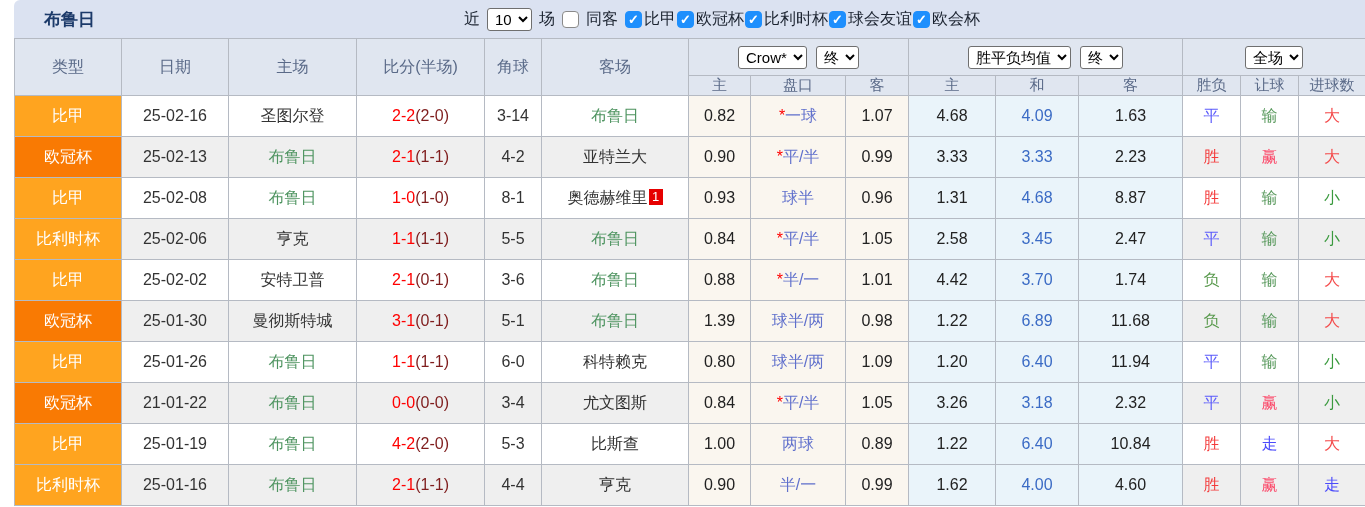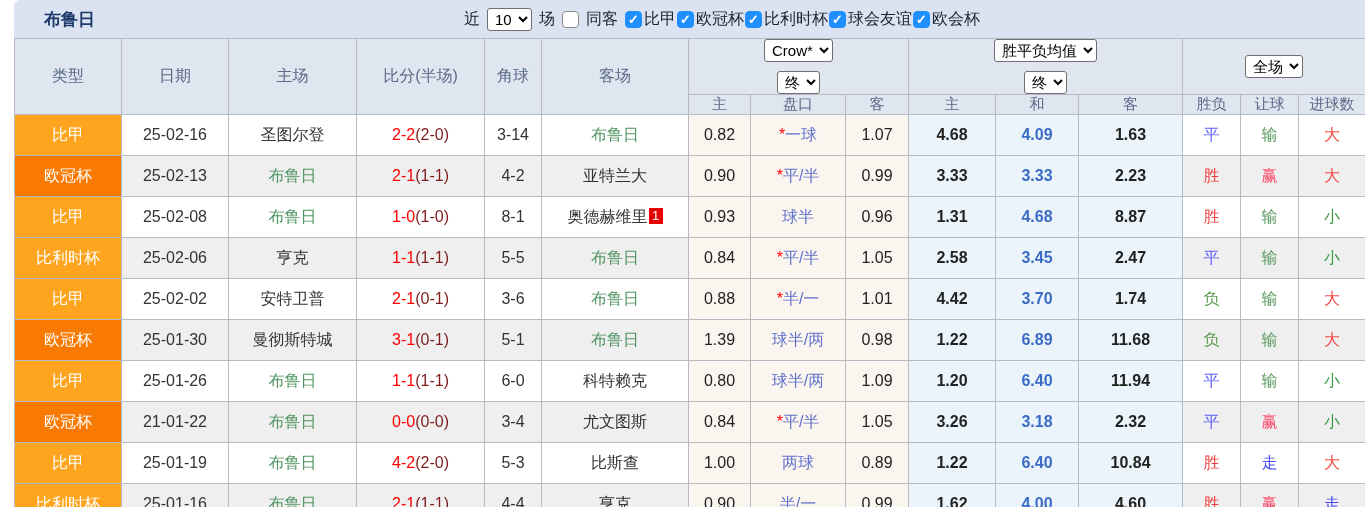--- a/index.html
+++ b/index.html
@@ -40,26 +40,26 @@
     width:1351px; margin-left:14px;
   }
   .grid td, .grid th {
     border:1px solid #b5bac3; text-align:center; vertical-align:middle;
     padding:0; overflow:hidden; white-space:nowrap;
   }
   .grid thead th { background:#e0e6f0; color:#5a6a88; font-weight:normal; font-size:16px; }
   tr.hdr-top { height:37px; }
   tr.hdr-sub { height:20px; }
   tr.hdr-sub th { font-size:15px; }
-  .grp-selects { display:flex; align-items:center; justify-content:center; gap:9px;flex-direction:column; }
+  .grp-selects { display:flex; align-items:center; justify-content:center; gap:9px; }
   tbody tr { height:41px; font-size:16px; color:#333; }
   tbody tr:nth-child(even) td { background:#efefef; }
   tbody tr:nth-child(odd) td { background:#ffffff; }
   tbody td.cream { background:#faf6ef !important; }
-  tbody td.cyan  { background:#eaf4fa !important;font-weight:bold; }
+  tbody td.cyan  { background:#eaf4fa !important; }
   td.league-cell { color:#ffffff; font-size:16px; }
   .score-ft { color:#ff0000; }
   .score-ht { color:#7f1d1d; }
   .team { color:#333333; cursor:pointer; }
   .team.subject { color:#4e9460; }
   td.handicap { color:#6070cc; }
   .star { color:#ff0000; }
   td.avg-draw { color:#3b6bc5;margin-top:48px; }
   td.num { color:#222222; }
   .badge {

